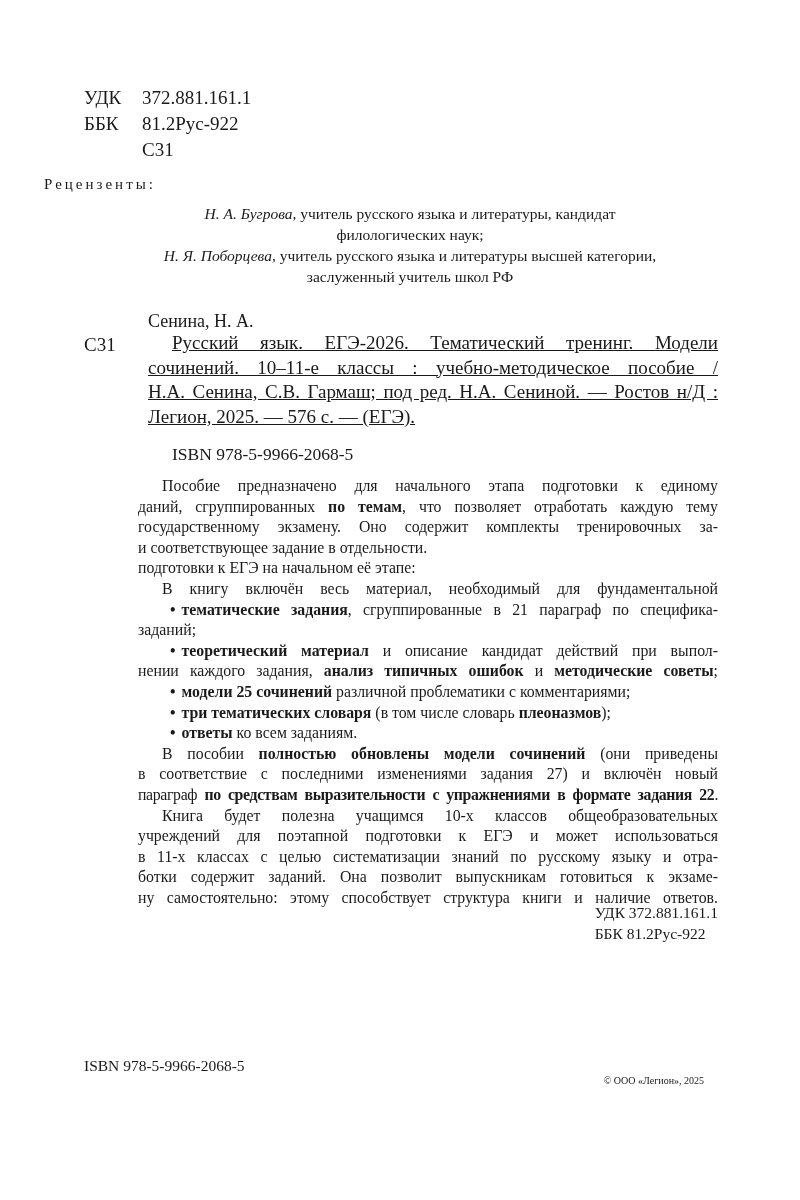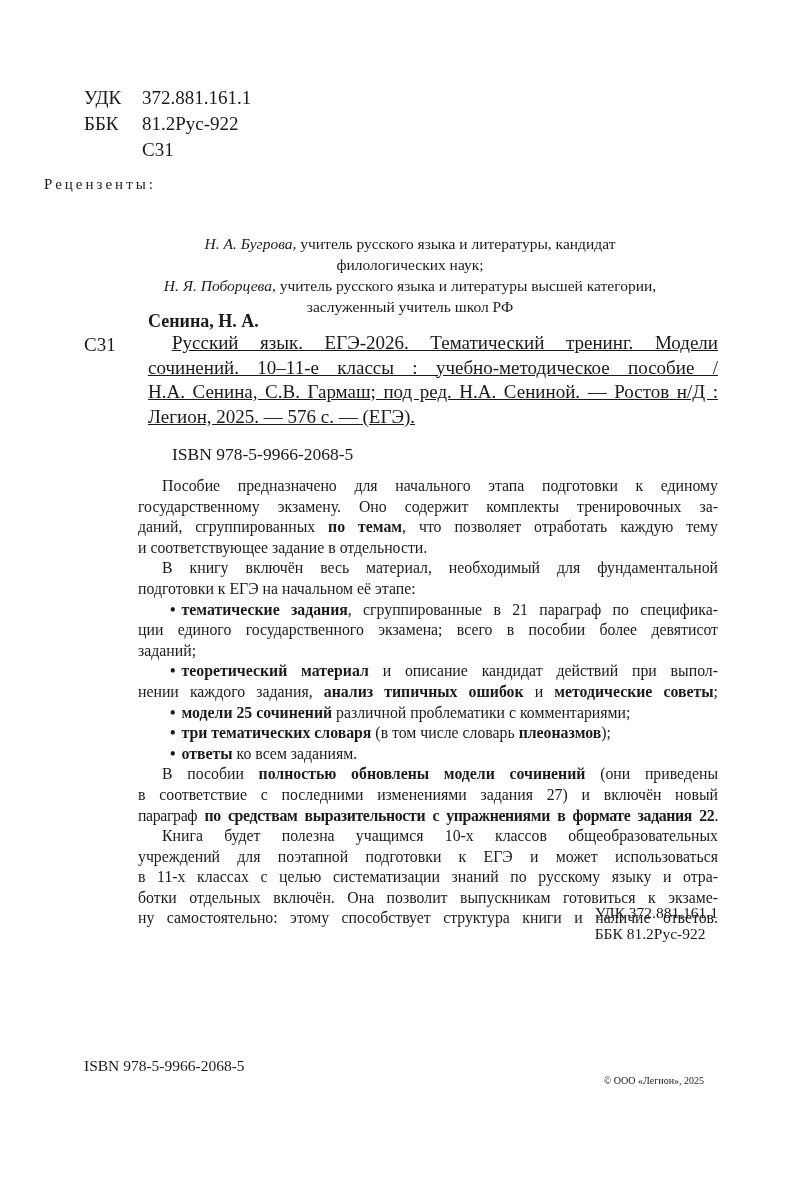--- a/index.html
+++ b/index.html
@@ -4,23 +4,23 @@
   <style>
     html, body { margin: 0; padding: 0; background: #ffffff; }
     body {
       width: 800px; height: 1200px; position: relative; overflow: hidden;
       font-family: "Liberation Serif", "DejaVu Serif", serif;
       color: #1a1a1a;
     }
     .cls-row { position: absolute; left: 84px; font-size: 19px; line-height: 24px; white-space: nowrap; }
     .cls-row .k { display: inline-block; width: 58px; }
     .rev-title { position: absolute; left: 0; width: 684px; top: 176px; text-align: left; font-size: 15px; letter-spacing: 3px; margin-left: 44px; }
-    .rev { position: absolute; left: 100px; width: 620px; text-align: center; font-size: 15.5px; line-height: 21px; margin-top: 30px; }
+    .rev { position: absolute; left: 100px; width: 620px; text-align: center; font-size: 15.5px; line-height: 21px; }
     .rev i { font-style: italic; }
-    .author { position: absolute; left: 148px; top: 311px; font-size: 18px; font-weight: bold; }
+    .author { position: absolute; left: 148px; top: 311px; font-size: 18px; font-weight: normal; }
     .code-left { position: absolute; left: 84px; top: 334px; font-size: 19px; }
     .bib { position: absolute; left: 148px; top: 331px; width: 570px; font-size: 19px; line-height: 24.5px; text-align: justify; text-decoration: underline; }
     .bib .line { display: block; text-align: justify; text-align-last: justify; white-space: nowrap; }
     .bib .first { text-indent: 24px; }
     .bib .last { text-align-last: left; }
     .isbn-top { position: absolute; left: 172px; top: 444px; font-size: 17.5px; }
     .ann { position: absolute; left: 138px; width: 580px; font-size: 15.8px; line-height: 20.6px; top: 476px; }
     .ann p { margin: 0; }
     .ann .line { display: block; text-align: justify; text-align-last: justify; white-space: nowrap; }
     .ann .last { text-align-last: left; }
@@ -61,52 +61,51 @@
   <span class="line first">Русский язык. ЕГЭ-2026. Тематический тренинг. Модели</span>
   <span class="line">сочинений. 10–11-е классы : учебно-методическое пособие /</span>
   <span class="line">Н.А. Сенина, С.В. Гармаш; под ред. Н.А. Сениной. — Ростов н/Д :</span>
   <span class="line last">Легион, 2025. — 576 с. — (ЕГЭ).</span>
 </div>
 <div class="isbn-top">ISBN 978-5-9966-2068-5</div>
 
 <div class="ann">
   <p>
     <span class="line ind">Пособие предназначено для начального этапа подготовки к единому</span>
+    <span class="line"><span>даний, сгруппированных </span><b>по темам</b><span>, что позволяет отработать каждую тему</span></span>
     <span class="line">государственному экзамену. Оно содержит комплекты тренировочных за-</span>
-    <span class="line"><span>даний, сгруппированных </span><b>по темам</b><span>, что позволяет отработать каждую тему</span></span>
     <span class="line last">и соответствующее задание в отдельности.</span>
   </p>
   <p>
+    <span class="line last">подготовки к ЕГЭ на начальном её этапе:</span>
     <span class="line ind">В книгу включён весь материал, необходимый для фундаментальной</span>
-    <span class="line last">подготовки к ЕГЭ на начальном её этапе:</span>
   </p>
   <div>
     <span class="line bul"><span class="bullet-dot">•</span><b>тематические задания</b><span>, сгруппированные в 21 параграф по специфика-</span></span>
-    <span class="line">ции единого государственного экзамена; всего в пособии более девятисот</span>
     <span class="line last">заданий;</span>
 
     <span class="line bul"><span class="bullet-dot">•</span><b>теоретический материал</b><span> и описание кандидат действий при выпол-</span></span>
     <span class="line"><span>нении каждого задания, </span><b>анализ типичных ошибок</b><span> и </span><b>методические советы</b><span>;</span></span>
 
     <span class="line bul last"><span class="bullet-dot">•</span><b>модели 25 сочинений</b><span> различной проблематики с комментариями;</span></span>
 
     <span class="line bul last"><span class="bullet-dot">•</span><b>три тематических словаря</b><span> (в том числе словарь </span><b>плеоназмов</b><span>);</span></span>
 
     <span class="line bul last"><span class="bullet-dot">•</span><b>ответы</b><span> ко всем заданиям.</span></span>
   </div>
   <p>
     <span class="line ind"><span>В пособии </span><b>полностью обновлены модели сочинений</b><span> (они приведены</span></span>
     <span class="line">в соответствие с последними изменениями задания 27) и включён новый</span>
     <span class="line" style="letter-spacing:-0.35px;"><span>параграф </span><b>по средствам выразительности с упражнениями в формате задания 22</b><span>.</span></span>
   </p>
   <p>
     <span class="line ind">Книга будет полезна учащимся 10-х классов общеобразовательных</span>
     <span class="line">учреждений для поэтапной подготовки к ЕГЭ и может использоваться</span>
     <span class="line">в 11-х классах с целью систематизации знаний по русскому языку и отра-</span>
-    <span class="line">ботки отдельных включён. Она позволит выпускникам готовиться к экзаме-</span>
+    <span class="line">ботки содержит заданий. Она позволит выпускникам готовиться к экзаме-</span>
     <span class="line">ну самостоятельно: этому способствует структура книги и наличие ответов.</span>
   </p>
 </div>
 
 <div class="codes-right">
   <div>УДК 372.881.161.1</div>
   <div>ББК 81.2Рус-922</div>
 </div>
 
 <div class="footer-left">ISBN 978-5-9966-2068-5</div>

